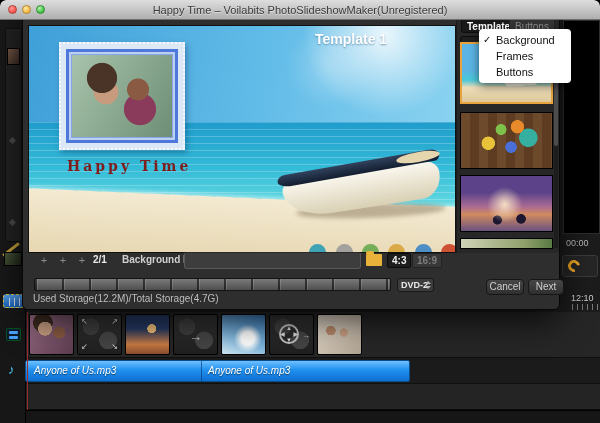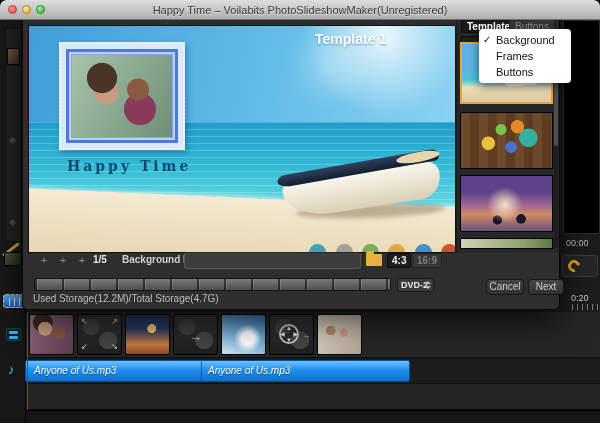--- a/index.html
+++ b/index.html
@@ -97,21 +97,21 @@
   #stamp{left:30px;top:16px;width:126px;height:108px;background:#dce8f6;border:2px dotted #f4f9ff;
     box-shadow:2px 3px 6px rgba(0,40,90,.35);padding:5px;}
   #stamp-frame{width:100%;height:100%;border:3px solid #4f78dd;padding:2px;background:#bcd0f2;}
   #stamp-photo{width:100%;height:100%;border:1px solid #8aa5e8;
     background:radial-gradient(circle at 30% 28%,#4a3428 16%,transparent 17%),
                radial-gradient(circle at 34% 45%,#c89a7e 15%,transparent 16%),
                radial-gradient(circle at 66% 42%,#8a5a43 13%,transparent 14%),
                radial-gradient(circle at 68% 66%,#8a3a5a 18%,transparent 19%),
                linear-gradient(120deg,#a8c3ab,#6d8f75);}
   #caption{left:38px;top:132px;font-family:"DejaVu Serif",serif;font-size:14px;font-weight:bold;
-    color:#0c4a6e;letter-spacing:3px;}
+    color:#7f1d1d;letter-spacing:3px;}
   #watermark{left:156px;top:180px;width:280px;height:36px;font-style:italic;font-weight:bold;
     color:rgba(38,88,190,.62);font-size:27px;white-space:nowrap;text-shadow:0 1px 1px rgba(255,255,255,.45);}
   #watermark .suffix{font-size:17px;}
   #play-badge{display:inline-block;width:24px;height:24px;border-radius:50%;vertical-align:-3px;
     background:radial-gradient(circle at 35% 28%,#aee2f8,#2f8fe0 55%,#0f55b0);box-shadow:0 1px 3px rgba(0,0,0,.4);
     color:#fff;font-style:normal;font-size:12px;text-align:center;line-height:24px;}
   .dot{top:218px;width:17px;height:17px;border-radius:50%;opacity:.9;}
 
   
   #right-panel{left:433px;top:7px;width:103px;height:237px;background:#272727;border-left:1px solid #1a1a1a;}
@@ -189,21 +189,21 @@
         <i style="left:10px;"></i>
         <i style="left:15px;"></i>
     </div>
   </div>
 
   <div class="abs" id="right-monitor"></div>
   <div class="abs" id="player-time">00:00</div>
   <div class="abs" id="effects-button">
       <b></b>
     </div>
-  <div class="abs" id="ruler-label">0:20</div>
+  <div class="abs" id="ruler-label">12:10</div>
   <div class="abs tick" style="left:572px;"></div>
   <div class="abs tick" style="left:577px;"></div>
   <div class="abs tick" style="left:582px;"></div>
   <div class="abs tick" style="left:587px;"></div>
   <div class="abs tick" style="left:592px;"></div>
   <div class="abs tick" style="left:597px;"></div>
 
   <div class="abs" id="timeline">
     <div class="abs" id="row-photos"></div>
     <div class="abs" id="row-music"></div>
@@ -303,21 +303,21 @@
       </div>
       <div class="popup-item">
         <span class="chk"></span>
         <span>Buttons</span>
       </div>
     </div>
 
     <div class="abs navbtn" style="left:15px;">+</div>
     <div class="abs navbtn" style="left:34px;">+</div>
     <div class="abs navbtn" style="left:53px;">+</div>
-    <div class="abs" id="page-indicator">1/5</div>
+    <div class="abs" id="page-indicator">2/1</div>
     <div class="abs" id="music-label">Background Music:</div>
     <input class="abs" id="music-input" value="" style="">
     <div class="abs" id="folder-button"></div>
     <div class="abs aspect" id="aspect-43">4:3</div>
     <div class="abs aspect" id="aspect-169">16:9</div>
     <div class="abs" id="storage-bar"></div>
     <div class="abs" id="disc-select">
       <span>DVD-2</span>
       <span class="arrows">
           <div class="up"></div>

